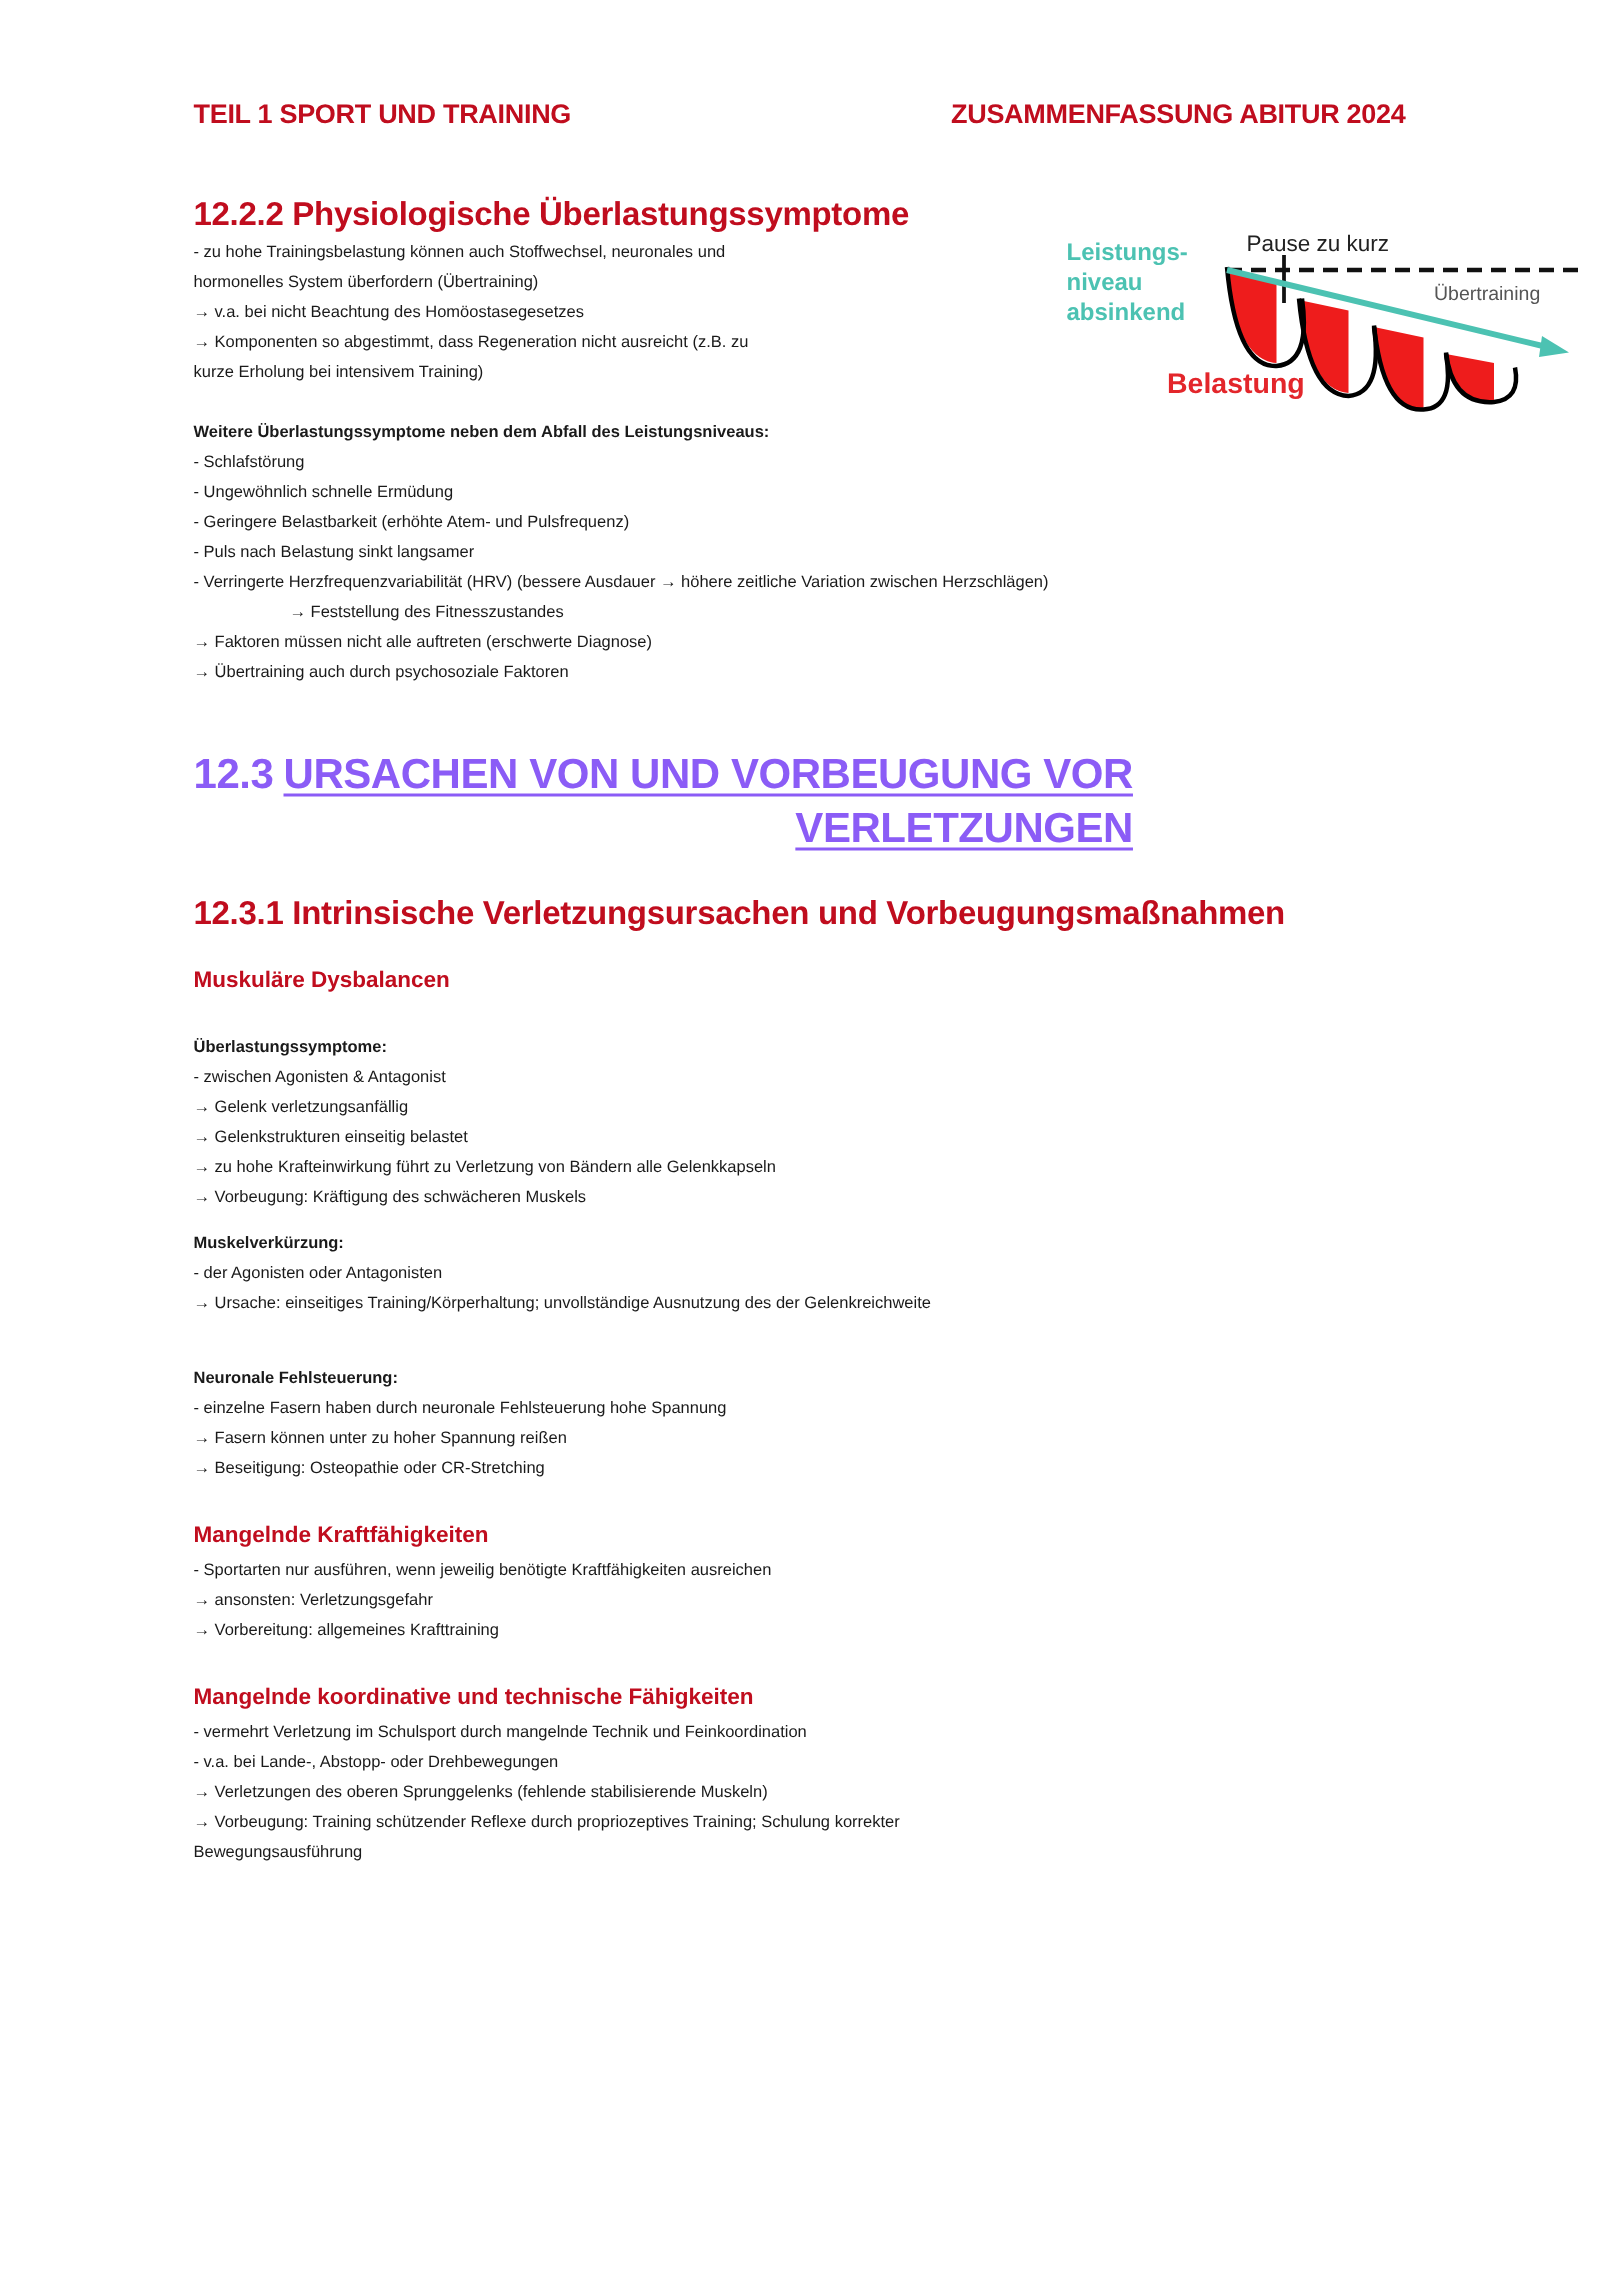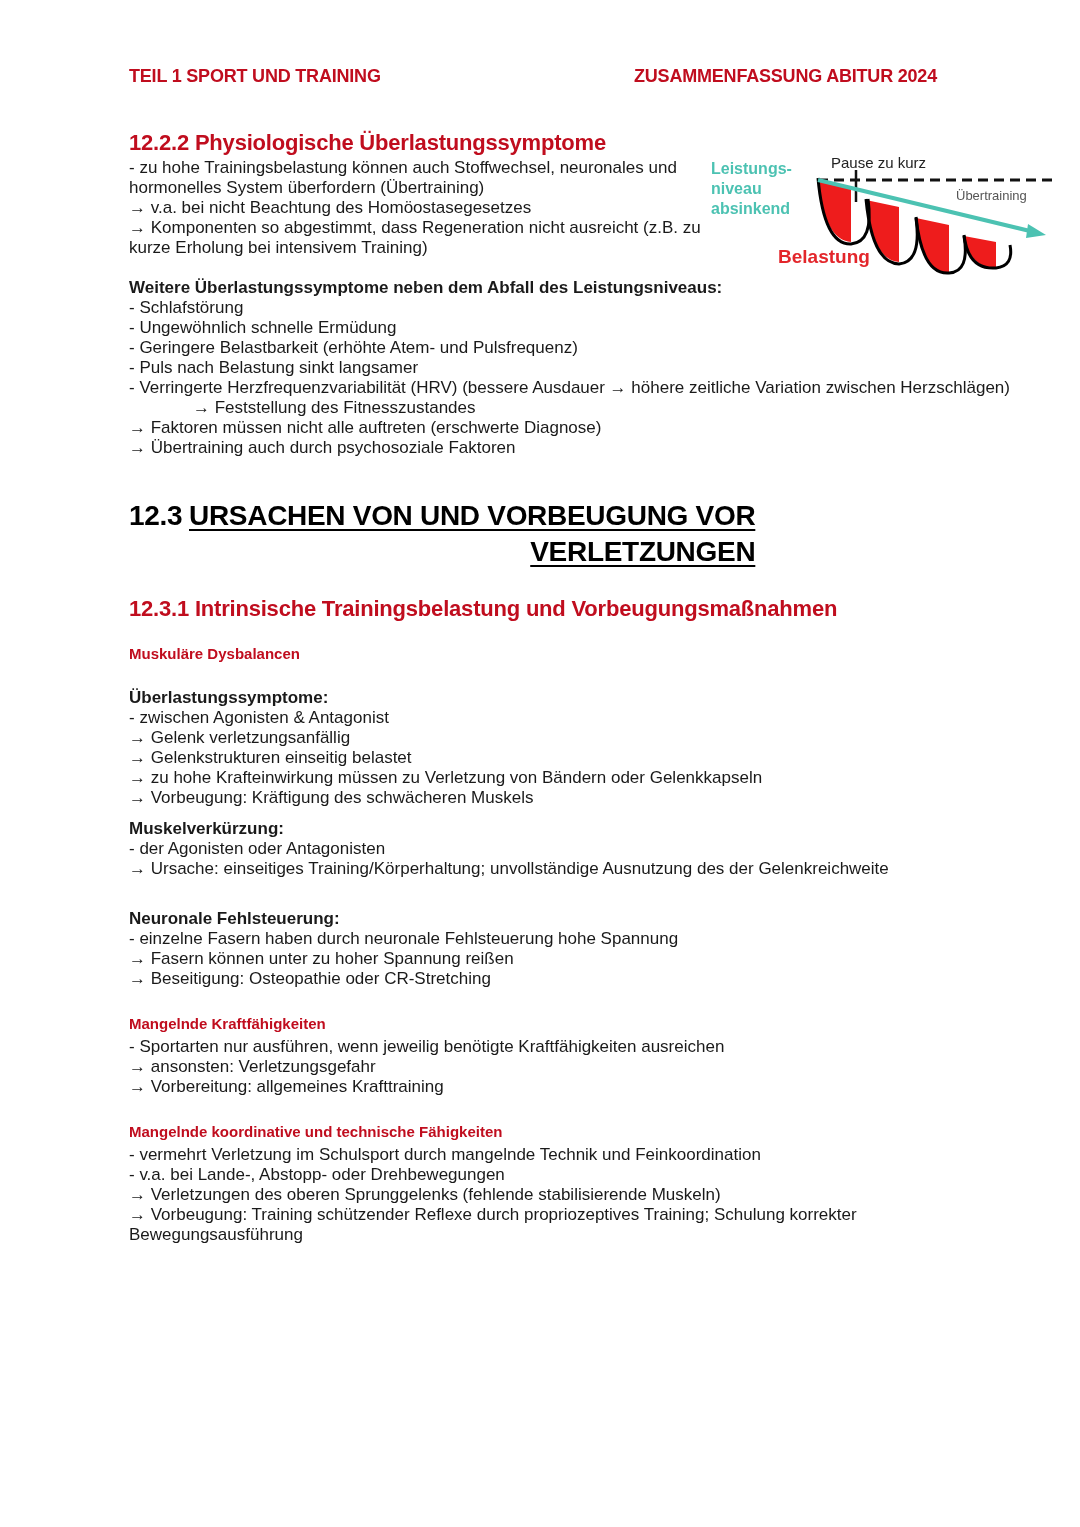--- a/index.html
+++ b/index.html
@@ -5,26 +5,26 @@
   html, body { margin: 0; padding: 0; background: #ffffff; }
   body { width: 1080px; height: 1527px; position: relative; overflow: hidden;
          font-family: "Liberation Sans", "DejaVu Sans", sans-serif; color: #1a1a1a; }
   .page { position: absolute; left: 0; top: 0; width: 1080px; height: 1263px; }
   .hdr { position: absolute; top: 66px; font-size: 18px; font-weight: bold; color: #c00d1e; letter-spacing: -0.2px; }
   .hdr-left { left: 129px; }
   .hdr-right { left: 634px; }
 
   .abs { position: absolute; left: 129px; }
   .h2 { font-size: 22px; font-weight: bold; color: #c00d1e; letter-spacing: -0.2px; }
-  .h1 { font-size: 28px; font-weight: bold; color: #000000; line-height: 36px; letter-spacing: -0.3px; }
+  .h1 { font-size: 28px; font-weight: bold; color: #8b5cf6; line-height: 36px; letter-spacing: -0.3px; }
   .h1 .num { display: inline-block; width: 60px; }
   .h1 .u { text-decoration: underline; text-decoration-thickness: 2px; text-underline-offset: 4px; }
   .h1 .line2 { padding-left: 60px; display: block; text-align: right; }
   .h4 { font-size: 15px; font-weight: bold; color: #c00d1e; }
-  .lines { font-size: 17px; line-height: 20px; color: #1a1a1a; }
+  .lines { font-size: 11px; line-height: 20px; color: #1a1a1a; }
   .lines div { white-space: nowrap; }
   .bold { font-weight: bold; }
   .indent { padding-left: 64px; }
 
   .diagram { position: absolute; left: 706px; top: 150px; width: 350px; height: 125px; }
   .diagram svg { position: absolute; left: 0; top: 0; }
   .dlabel { position: absolute; font-family: "Liberation Sans", sans-serif; }
   .lv { left: 5px; top: 9px; color: #4cc2b2; font-size: 16px; font-weight: bold; line-height: 20px; }
   .pz { left: 125px; top: 4px; font-size: 15px; color: #222; }
   .ub { left: 250px; top: 38px; font-size: 13px; color: #555; }
@@ -87,30 +87,30 @@
     <div class="indent">→ Feststellung  des Fitnesszustandes</div>
     <div>→ Faktoren müssen nicht alle auftreten (erschwerte Diagnose)</div>
     <div>→ Übertraining auch durch psychosoziale Faktoren</div>
   </div>
 
   <div class="abs h1" style="top:498px;">
     <span class="num">12.3</span><span class="u">URSACHEN VON UND VORBEUGUNG VOR</span>
     <span class="line2"><span class="u">VERLETZUNGEN</span></span>
   </div>
 
-  <div class="abs h2" style="top:596px;">12.3.1 Intrinsische Trainingsbelastung und Vorbeugungsmaßnahmen</div>
+  <div class="abs h2" style="top:596px;">12.3.1 Intrinsische Verletzungsursachen und Vorbeugungsmaßnahmen</div>
 
   <div class="abs h4" style="top:645px;">Muskuläre Dysbalancen</div>
 
   <div class="abs lines" style="top:688px;">
     <div class="bold">Überlastungssymptome:</div>
     <div>- zwischen Agonisten &amp; Antagonist</div>
     <div>→ Gelenk verletzungsanfällig</div>
     <div>→ Gelenkstrukturen einseitig belastet</div>
-    <div>→ zu hohe Krafteinwirkung müssen zu Verletzung von Bändern oder Gelenkkapseln</div>
+    <div>→ zu hohe Krafteinwirkung führt zu Verletzung von Bändern alle Gelenkkapseln</div>
     <div>→ Vorbeugung: Kräftigung des schwächeren Muskels</div>
   </div>
 
   <div class="abs lines" style="top:819px;">
     <div class="bold">Muskelverkürzung:</div>
     <div>- der Agonisten oder Antagonisten</div>
     <div>→ Ursache: einseitiges Training/Körperhaltung; unvollständige Ausnutzung des der Gelenkreichweite</div>
   </div>
 
   <div class="abs lines" style="top:909px;">

